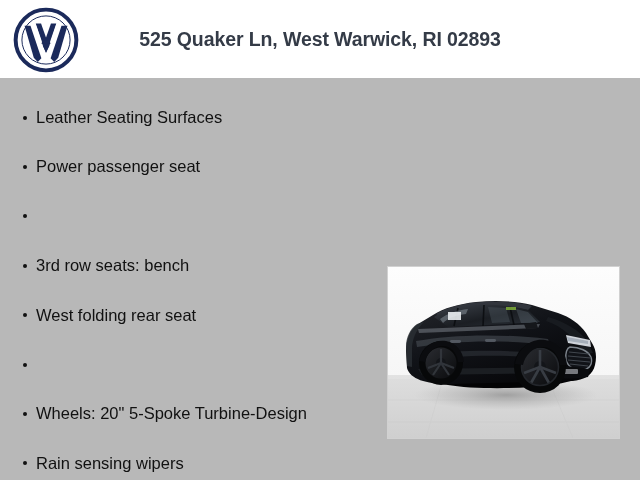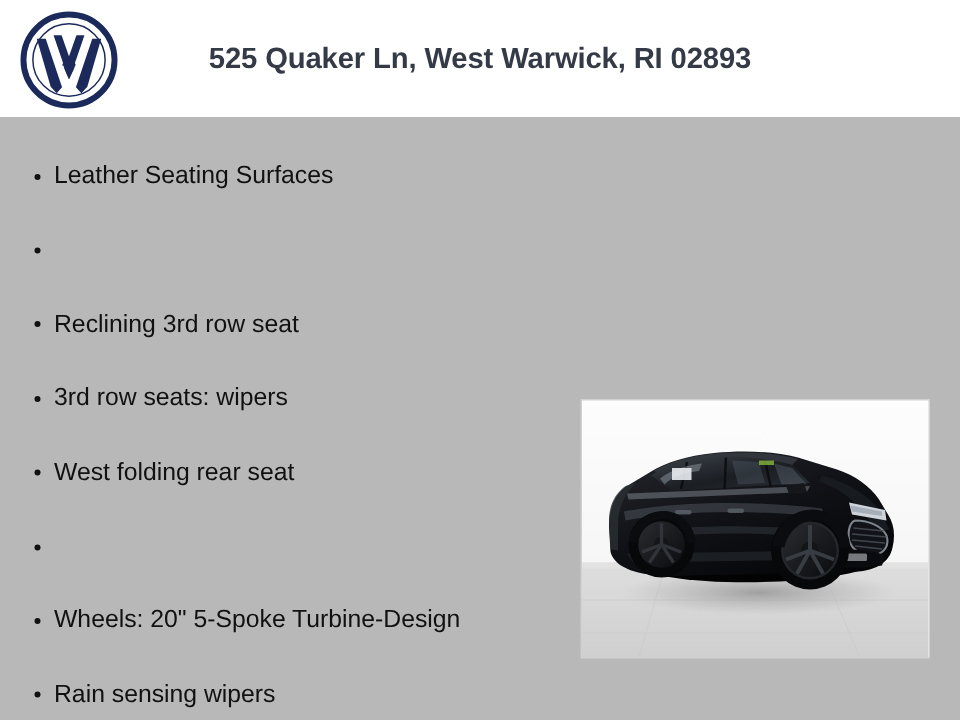--- a/index.html
+++ b/index.html
@@ -149,28 +149,28 @@
 
   <div class="content">
 
     <ul class="feature-list">
       <li class="feature-item">
         <span class="bullet"></span>
         <span>Leather Seating Surfaces</span>
       </li>
       <li class="feature-item">
         <span class="bullet"></span>
-      </li>
-      <li class="feature-item">
-        <span class="bullet"></span>
-        <span>Reclining 3rd row seat</span>
-      </li>
-      <li class="feature-item">
-        <span class="bullet"></span>
-        <span>3rd row seats: wipers</span>
+        <span>Power passenger seat</span>
+      </li>
+      <li class="feature-item">
+        <span class="bullet"></span>
+      </li>
+      <li class="feature-item">
+        <span class="bullet"></span>
+        <span>3rd row seats: bench</span>
       </li>
       <li class="feature-item">
         <span class="bullet"></span>
         <span>West folding rear seat</span>
       </li>
       <li class="feature-item">
         <span class="bullet"></span>
       </li>
       <li class="feature-item">
         <span class="bullet"></span>

